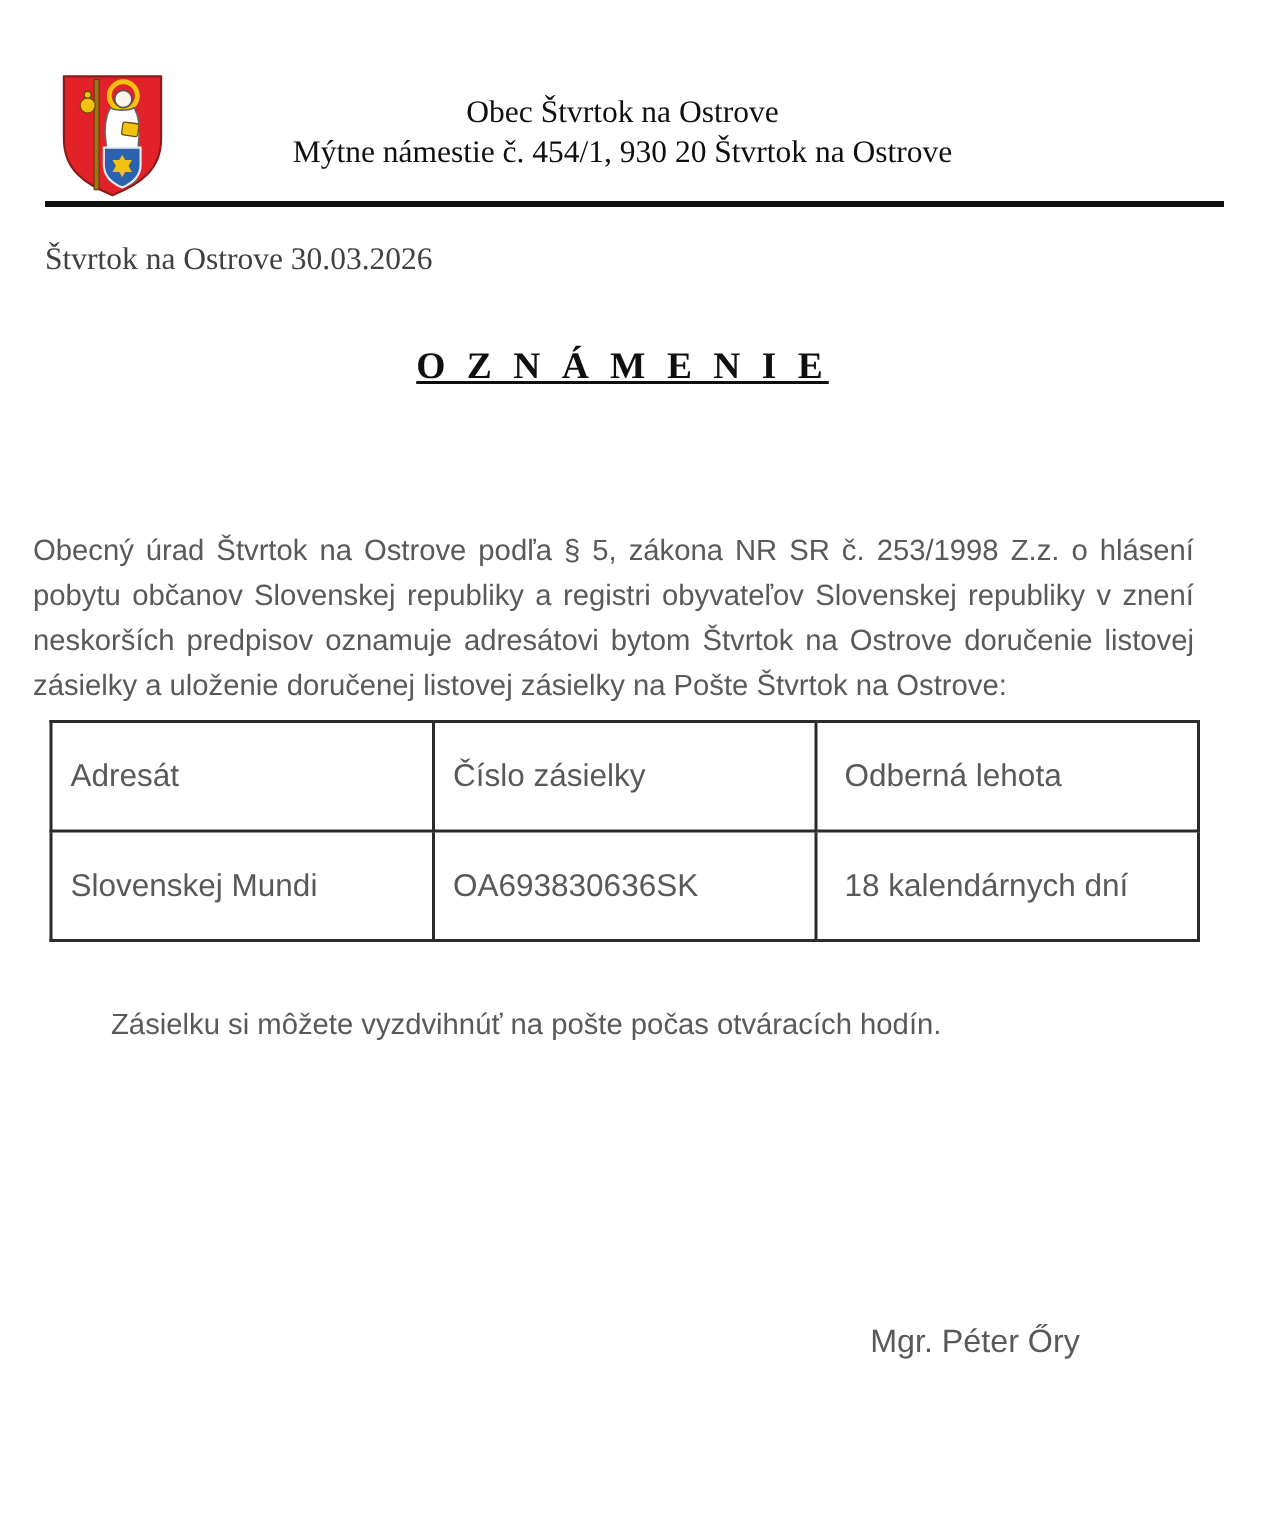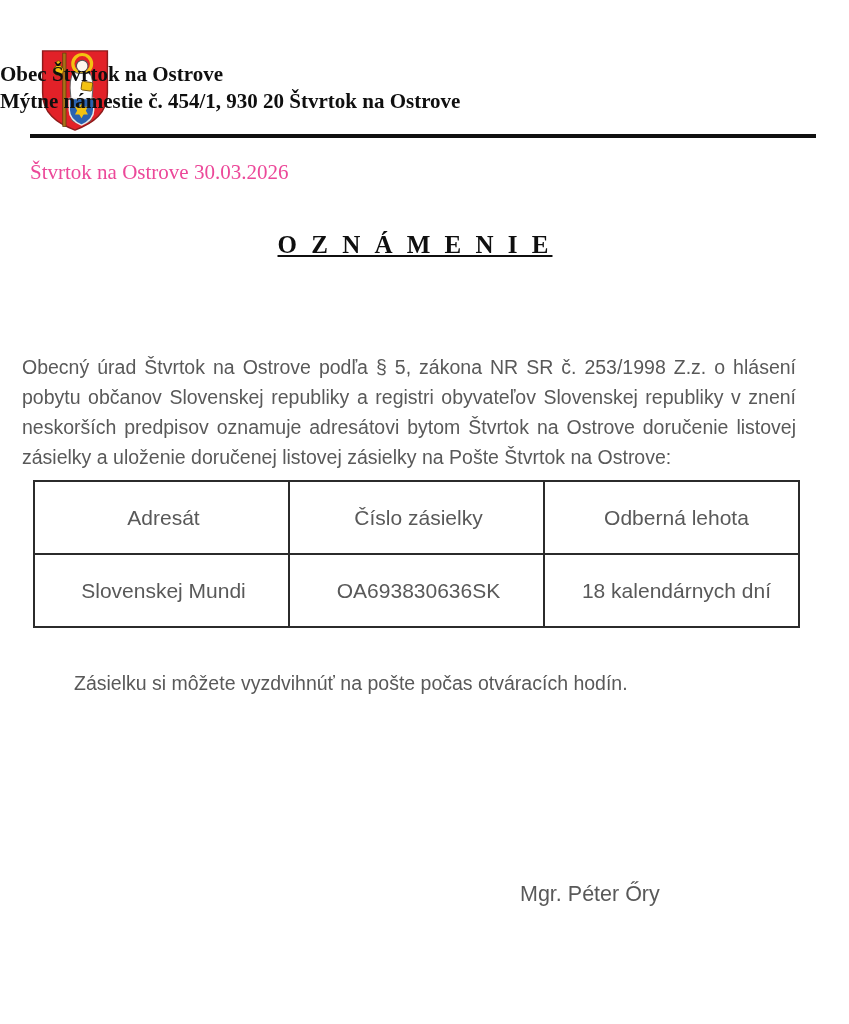--- a/index.html
+++ b/index.html
@@ -17,41 +17,42 @@
     top: 47px;
     width: 72px;
     height: 87px;
   }
   .crest svg { width: 100%; height: 100%; display: block; }
   .org-header {
     position: absolute;
     top: 61px;
     left: 0;
     width: 830px;
+    text-align: center;
     font-family: "Liberation Serif", serif;
-    font-weight: bold;
+    font-weight: normal;
     font-size: 21px;
     line-height: 27px;
     color: #0f0f0f;
   }
   .rule {
     position: absolute;
     top: 134px;
     left: 30px;
     width: 786px;
     height: 4px;
     background: #101010;
   }
   .date-line {
     position: absolute;
     top: 160px;
     left: 30px;
     font-family: "Liberation Serif", serif;
     font-size: 21px;
-    color: #ec4899;
+    color: #404040;
   }
   .doc-title {
     position: absolute;
     top: 231px;
     left: 0;
     width: 830px;
     text-align: center;
     font-family: "Liberation Serif", serif;
     font-weight: bold;
     font-size: 25px;
@@ -76,40 +77,40 @@
     width: 767px;
     border-collapse: collapse;
     table-layout: fixed;
   }
   .notice-table th, .notice-table td {
     border: 2px solid #2b2b2b;
     height: 71px;
     padding: 0 8px 0 12px;
     font-size: 21px;
     font-weight: normal;
-    text-align: center;
+    text-align: left;
     vertical-align: middle;
     color: #595959;
     background: #ffffff;
   }
   .notice-table th.col-3, .notice-table td.col-3 { padding-left: 18px; }
   .note-line {
     position: absolute;
     top: 672px;
     left: 30px;
     font-size: 19.5px;
     color: #595959;
     margin-left: 44px;
   }
   .signature {
     position: absolute;
     top: 878px;
     left: 520px;
     width: 260px;
-    text-align: left;
+    text-align: center;
     font-size: 21.5px;
     line-height: 33px;
     color: #595959;
   }
 </style>
 </head>
 <body>
 
 <div class="page">
 

